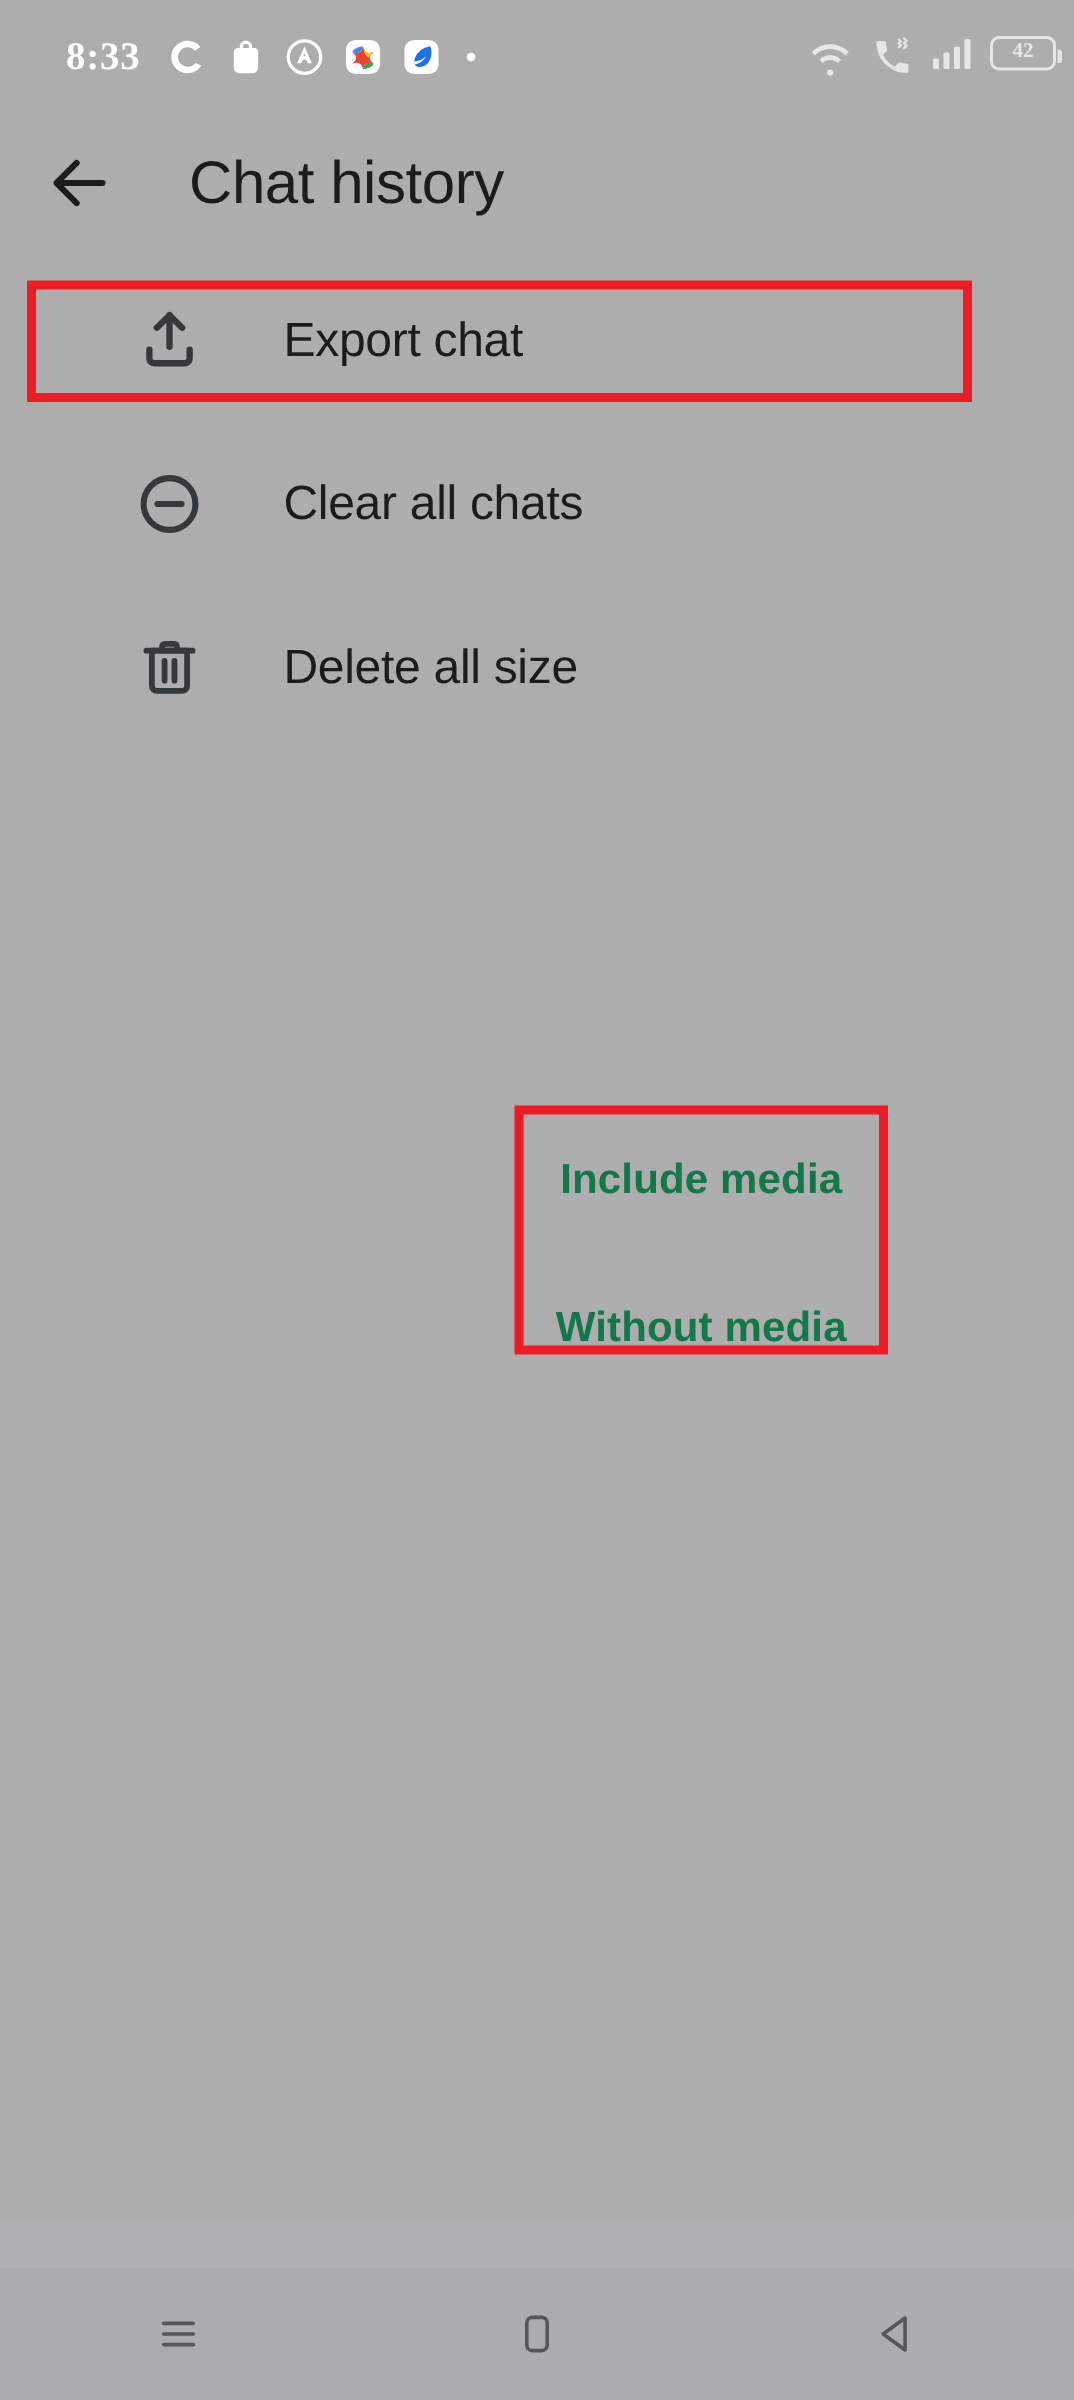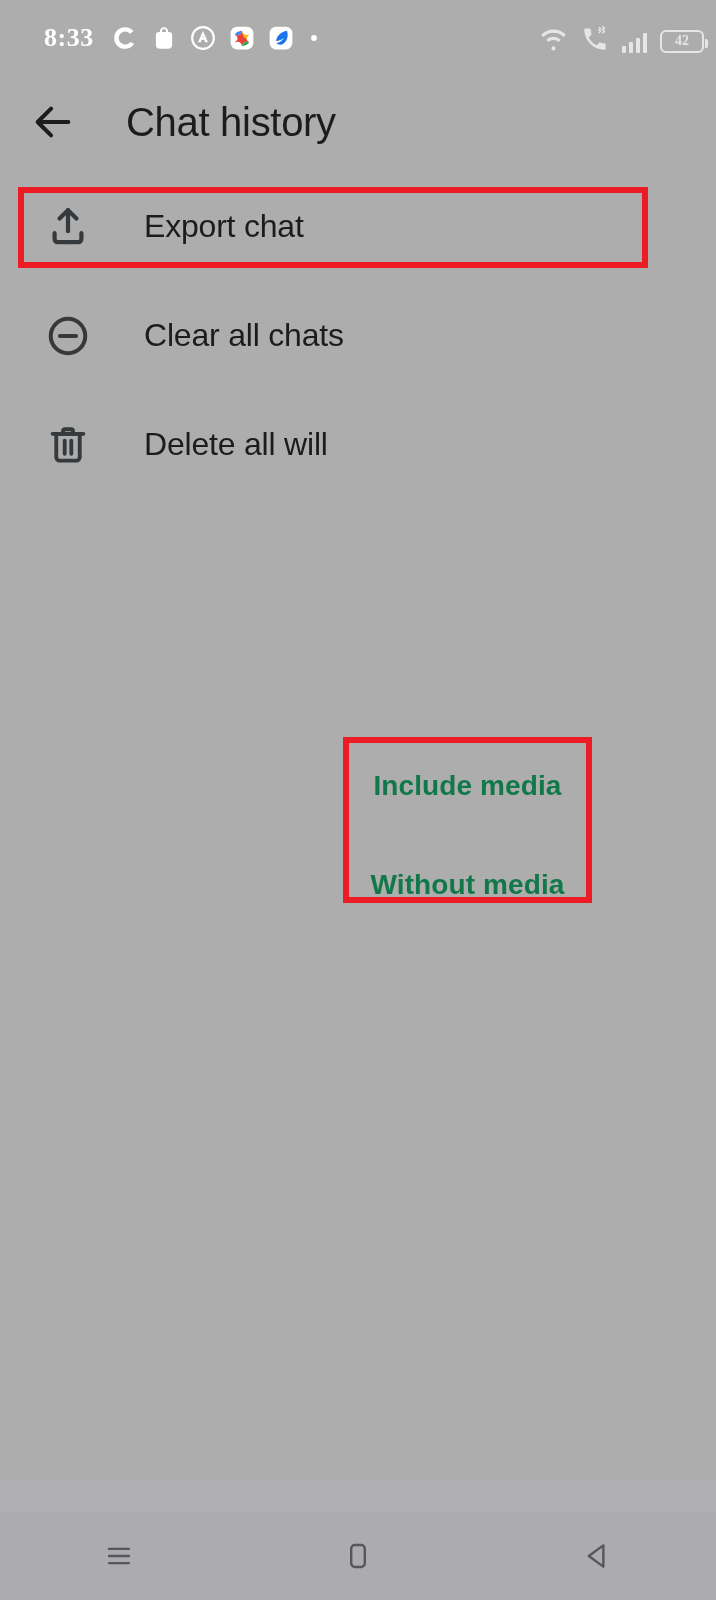--- a/index.html
+++ b/index.html
@@ -22,21 +22,21 @@
     display:flex; align-items:center;
     padding:0 28px;
     font-family:Liberation Serif, serif;
   }
   .sb-clock {
     font-size:26px; font-weight:700; color:#ffffff;
     letter-spacing:.5px; margin-right:18px;
   }
   .sb-left-icons { display:flex; align-items:center; gap:13px; }
   .sb-spacer { flex:1; }
-  .sb-right-icons { display:flex; align-items:flex-end; gap:13px; }
+  .sb-right-icons { display:flex; align-items:flex-start; gap:13px; }
 
   .appicon { width:26px; height:26px; display:block; }
 
   
   .battery {
     position:relative;
     width:44px; height:23px;
     border:2.5px solid #e6e6e6; border-radius:6px;
     display:flex; align-items:center; justify-content:center;
   }
@@ -62,21 +62,21 @@
     padding-left:30px;
   }
   .back-arrow { width:46px; height:46px; flex:0 0 auto; }
   .appbar-title {
     font-size:40px; color:#1c1c1c; font-weight:400;
     margin-left:50px; letter-spacing:-.3px;
     white-space:nowrap;
   }
 
   
-  .list { position:absolute; top:172px; left:0; width:684px; }
+  .list { position:absolute; top:172px; left:0; width:684px;padding-left:45px; }
   .list-row {
     position:relative;
     height:109px;
     display:flex; align-items:center;
     padding-left:44px;
   }
   .row-icon {
     width:48px; height:48px; flex:0 0 auto;
     display:flex; align-items:center; justify-content:center;
   }
@@ -250,21 +250,21 @@
 
     <div class="list-row">
       <div class="row-icon">
         <svg viewBox="0 0 24 24" width="44" height="44">
           <path d="M3.6 5.9h16.8" fill="none" stroke="#35393b" stroke-width="2.1" stroke-linecap="round"></path>
           <path d="M9.3 5.9V4.3c0-.5.4-.9.9-.9h3.6c.5 0 .9.4.9.9v1.6" fill="none" stroke="#35393b" stroke-width="2.1" stroke-linejoin="round"></path>
           <path d="M5.6 5.9h12.8v12.8c0 1-.8 1.8-1.8 1.8H7.4c-1 0-1.8-.8-1.8-1.8V5.9z" fill="none" stroke="#35393b" stroke-width="2.1" stroke-linejoin="round"></path>
           <path d="M10.2 9.6v7.2M13.8 9.6v7.2" fill="none" stroke="#35393b" stroke-width="2.1" stroke-linecap="round"></path>
         </svg>
       </div>
-      <div class="row-label">Delete all will</div>
+      <div class="row-label">Delete all size</div>
     </div>
 
   </div>
 
   <div class="redbox" id="redbox-export"></div>
 
 
   <div class="dialog-actions">
     <button class="dialog-btn">Include media</button>
     <button class="dialog-btn">Without media</button>

